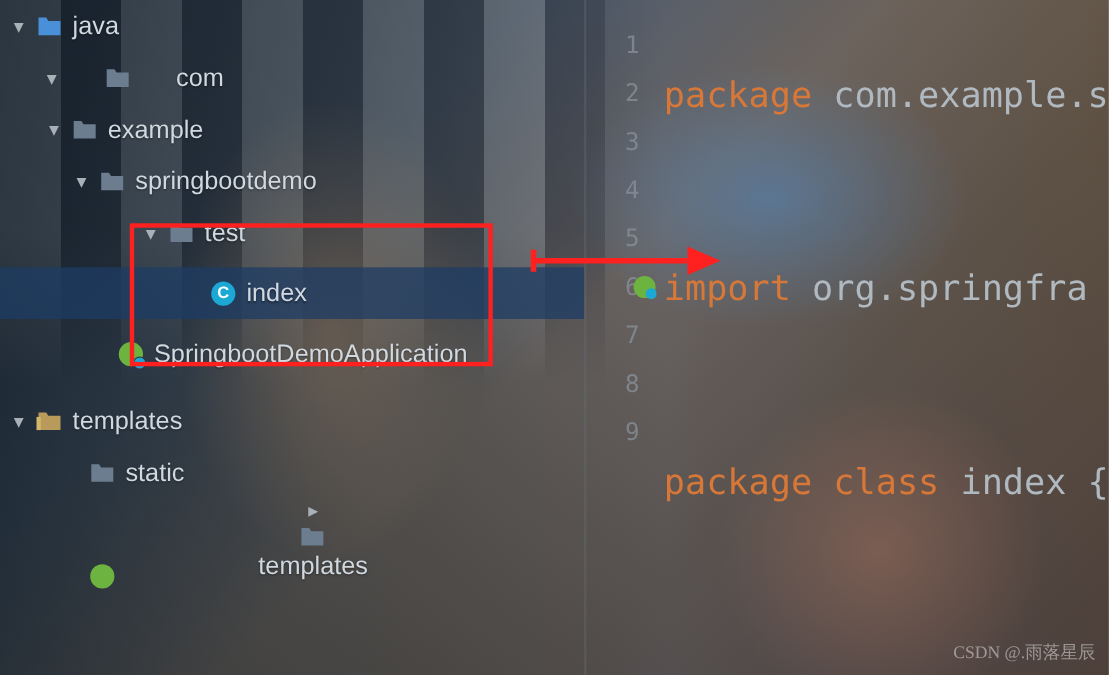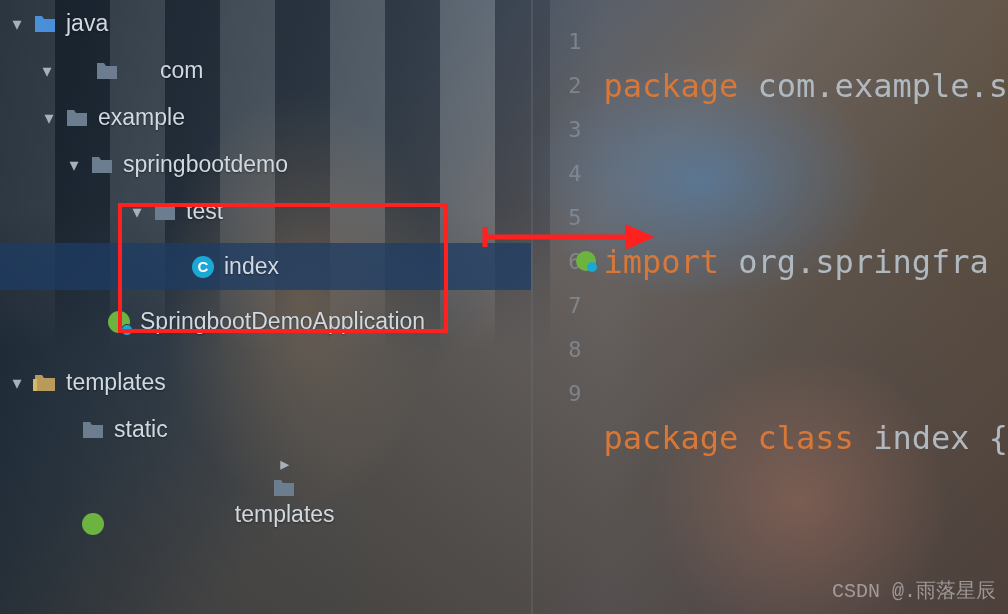--- a/index.html
+++ b/index.html
@@ -178,23 +178,23 @@
     .tk-ann { color: #c8b84a; }
     .tk-id { color: #b0b8c0; }
     .tk-plain { color: #b0b8c0; }
     .tk-pkg { color: #b0b8c0; }
 
     .watermark {
       position: absolute;
       right: 12px;
       bottom: 10px;
       color: rgba(220,220,220,0.55);
-      font-size: 20px;
+      font-size: 16px;
       z-index: 10;
-      font-family: Liberation Mono, monospace;
+      font-family: Liberation Serif, serif;
     }
   </style>
 </head>
 <body>
 
 <div class="bg-stripes"></div>
 <div class="bg-overlay"></div>
 
 <div class="sidebar">
 

